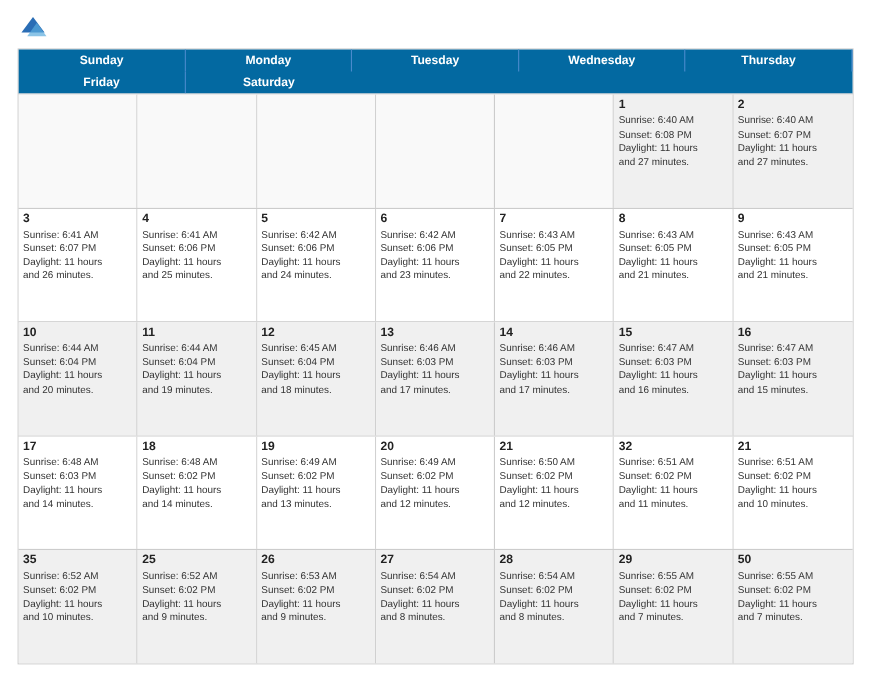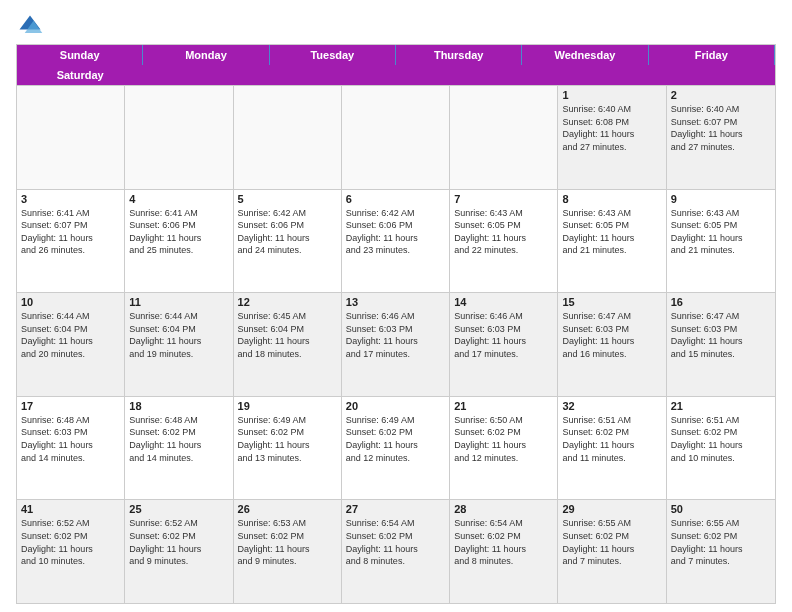--- a/index.html
+++ b/index.html
@@ -58,22 +58,22 @@
       color: #444;
     }
     .calendar {
       flex: 1;
       display: flex;
       flex-direction: column;
       border: 1px solid #ccc;
     }
     .cal-header {
       display: grid;
-      grid-template-columns: repeat(6, 1fr);
-      background: #a21caf;
+      grid-template-columns: repeat(5, 1fr);
+      background: #0369a1;
     }
     .cal-header-cell {
       color: #fff;
       font-size: 11px;
       font-weight: bold;
       text-align: center;
       padding: 4px 2px;
       border-right: 1px solid #4a8acc;
     }
     .cal-header-cell:last-child {
@@ -139,22 +139,22 @@
       <div class="month-title"></div>
       <div class="subtitle"></div>
     </div>
   </div>
 
   <div class="calendar">
     <div class="cal-header" id="cal-header">
         <div class="cal-header-cell">Sunday</div>
         <div class="cal-header-cell">Monday</div>
         <div class="cal-header-cell">Tuesday</div>
+        <div class="cal-header-cell">Wednesday</div>
         <div class="cal-header-cell">Thursday</div>
-        <div class="cal-header-cell">Wednesday</div>
         <div class="cal-header-cell">Friday</div>
         <div class="cal-header-cell">Saturday</div>
       </div>
     <div class="cal-body" id="cal-body">
         <div class="cal-row">
           <div class="cal-cell empty"></div>
           <div class="cal-cell empty"></div>
           <div class="cal-cell empty"></div>
           <div class="cal-cell empty"></div>
           <div class="cal-cell empty"></div>
@@ -321,21 +321,21 @@
           <div class="cal-cell">
             <span class="day-num">21</span>
             <div class="day-info" style="white-space: pre-line;">Sunrise: 6:51 AM
 Sunset: 6:02 PM
 Daylight: 11 hours
 and 10 minutes.</div>
           </div>
         </div>
         <div class="cal-row">
           <div class="cal-cell shaded">
-            <span class="day-num">41</span>
+            <span class="day-num">35</span>
             <div class="day-info" style="white-space: pre-line;">Sunrise: 6:52 AM
 Sunset: 6:02 PM
 Daylight: 11 hours
 and 10 minutes.</div>
           </div>
           <div class="cal-cell shaded">
             <span class="day-num">25</span>
             <div class="day-info" style="white-space: pre-line;">Sunrise: 6:52 AM
 Sunset: 6:02 PM
 Daylight: 11 hours

